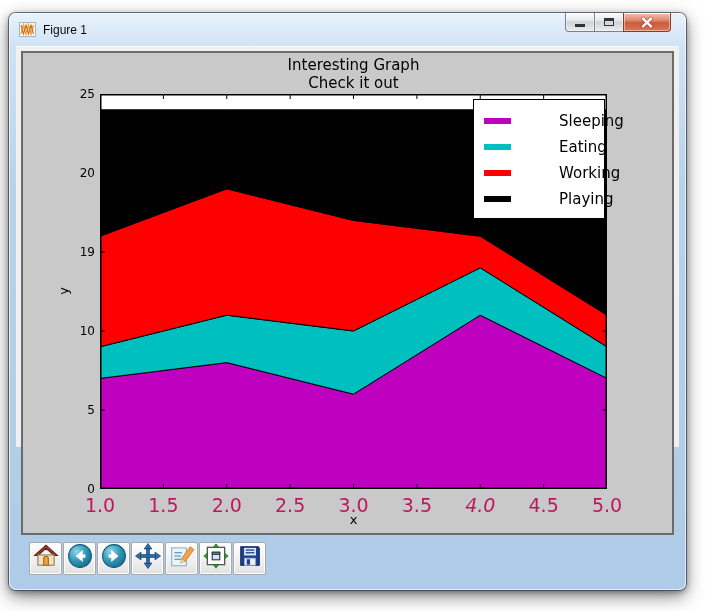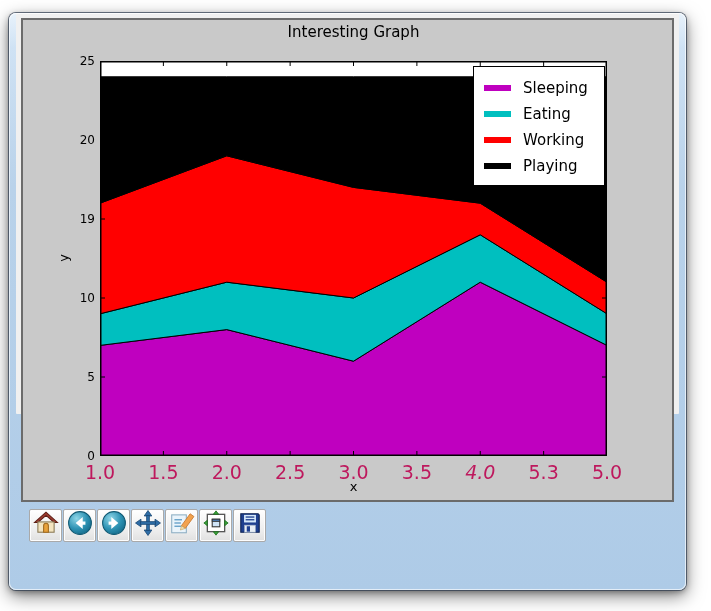--- a/index.html
+++ b/index.html
@@ -47,40 +47,64 @@
   .plot-area { position:absolute; left:77px; top:41px; width:507px; height:395px; background:#ffffff; }
   .plot-area svg { display:block; }
   .xtick { position:absolute; transform:translateX(-50%); font-size:19px; color:#be185d; }
   .ytick { position:absolute; width:38px; text-align:right; transform:translateY(-50%);
            font-size:12px; color:#000; left:34px; }
   .x-axis-label { position:absolute; left:77px; width:507px; top:459px; text-align:center; font-size:13px; }
   .y-axis-label { position:absolute; left:40px; top:238px; transform:translate(-50%,-50%) rotate(-90deg);
                   font-size:13px; }
   .legend { position:absolute; left:450px; top:46px; width:132px; background:#ffffff;
             border:1px solid #000; padding:8px 6px 6px 10px; }
-  .legend-row { display:flex; align-items:center; height:26px; }
+  .legend-row { display:flex; align-items:center; height:26px;gap:36px; }
   .legend-swatch { width:27px; height:6px; flex:none; }
   .legend-label { margin-left:12px; font-size:15px; color:#000; }
 
   
   .toolbar { height:42px; display:flex; align-items:center; padding:4px 0 0 8px; gap:1px; }
   .tool-button { width:33px; height:33px; flex:none;
                  border:1px solid #a9a9a9; border-radius:2px;
                  background:linear-gradient(180deg,#ffffff,#ececec 70%,#e0e0e0);
                  box-shadow:inset 0 0 0 1px #fdfdfd;
                  display:flex; align-items:center; justify-content:center; }
 </style>
 </head>
 <body>
 
 <div class="window">
+  <div class="titlebar">
+    <span class="app-icon">
+      <svg width="15" height="13" viewBox="0 0 15 13">
+        <polyline points="1,11 3.5,2 6,11 8.5,2 11,11 13.5,2" fill="none" stroke="#f0a43c" stroke-width="1.6"></polyline>
+        <polyline points="1,2 3.5,11 6,2 8.5,11 11,2 13.5,11" fill="none" stroke="#c86a14" stroke-width="1.1"></polyline>
+      </svg>
+    </span>
+    <span class="window-title">Figure 1</span>
+    <div class="window-controls">
+      <div class="win-btn minimize">
+          <span class="glyph-min"></span>
+        </div>
+      <div class="win-btn maximize">
+          <span class="glyph-max"></span>
+        </div>
+      <div class="win-btn close">
+        <svg width="16" height="13" viewBox="0 0 16 13">
+          <path d="M4 2.6 L12 10.4 M12 2.6 L4 10.4" stroke="#7e2b16" stroke-width="4" stroke-linecap="round" opacity="0.5"></path>
+          <path d="M4 2.6 L12 10.4 M12 2.6 L4 10.4" stroke="#ffffff" stroke-width="2.4" stroke-linecap="round"></path>
+        </svg>
+      </div>
+    </div>
+  </div>
 
   <div class="client">
     <div class="figure-canvas" id="figure-canvas">
       <div class="chart-title">Interesting Graph</div>
+      <div class="chart-subtitle">Check it out</div>
       <div class="plot-area">
         <svg id="plot-svg" width="507" height="395" viewBox="0 0 507 395">
             <polygon points="0,395 126.75,395 253.5,395 380.25,395 507,395 507,284.4 380.25,221.2 253.5,300.2 126.75,268.6 0,284.4" fill="#bf00bf" stroke="#000" stroke-width="1"></polygon>
             <polygon points="0,284.4 126.75,268.6 253.5,300.2 380.25,221.2 507,284.4 507,252.8 380.25,173.79999999999998 253.5,237 126.75,221.2 0,252.8" fill="#00bfbf" stroke="#000" stroke-width="1"></polygon>
             <polygon points="0,252.8 126.75,221.2 253.5,237 380.25,173.79999999999998 507,252.8 507,221.2 380.25,142.2 253.5,126.39999999999998 126.75,94.80000000000001 0,142.2" fill="#ff0000" stroke="#000" stroke-width="1"></polygon>
             <polygon points="0,142.2 126.75,94.80000000000001 253.5,126.39999999999998 380.25,142.2 507,221.2 507,15.800000000000011 380.25,15.800000000000011 253.5,15.800000000000011 126.75,15.800000000000011 0,15.800000000000011" fill="#000000" stroke="#000" stroke-width="1"></polygon>
             <line x1="0" y1="395" x2="0" y2="390" stroke="#000"></line>
             <line x1="0" y1="0" x2="0" y2="5" stroke="#000"></line>
             <line x1="63.375" y1="395" x2="63.375" y2="390" stroke="#000"></line>
             <line x1="63.375" y1="0" x2="63.375" y2="5" stroke="#000"></line>
@@ -133,21 +157,21 @@
             <span class="legend-label">Playing</span>
           </div>
         </div>
     <div class="xtick" style="left: 77px; top: 441px;">1.0</div>
         <div class="xtick" style="left: 140.375px; top: 441px;">1.5</div>
         <div class="xtick" style="left: 203.75px; top: 441px;">2.0</div>
         <div class="xtick" style="left: 267.125px; top: 441px;">2.5</div>
         <div class="xtick" style="left: 330.5px; top: 441px;">3.0</div>
         <div class="xtick" style="left: 393.875px; top: 441px;">3.5</div>
         <div class="xtick" style="left: 457.25px; top: 441px; font-style: italic;">4.0</div>
-        <div class="xtick" style="left: 520.625px; top: 441px;">5.3</div>
+        <div class="xtick" style="left: 520.625px; top: 441px;">4.5</div>
         <div class="xtick" style="left: 584px; top: 441px;">5.0</div>
         <div class="ytick" style="top: 436px;">0</div>
         <div class="ytick" style="top: 357px;">5</div>
         <div class="ytick" style="top: 278px;">10</div>
         <div class="ytick" style="top: 199px;">19</div>
         <div class="ytick" style="top: 120px;">20</div>
         <div class="ytick" style="top: 41px;">25</div>
       </div>
 
     <div class="toolbar" id="toolbar">

